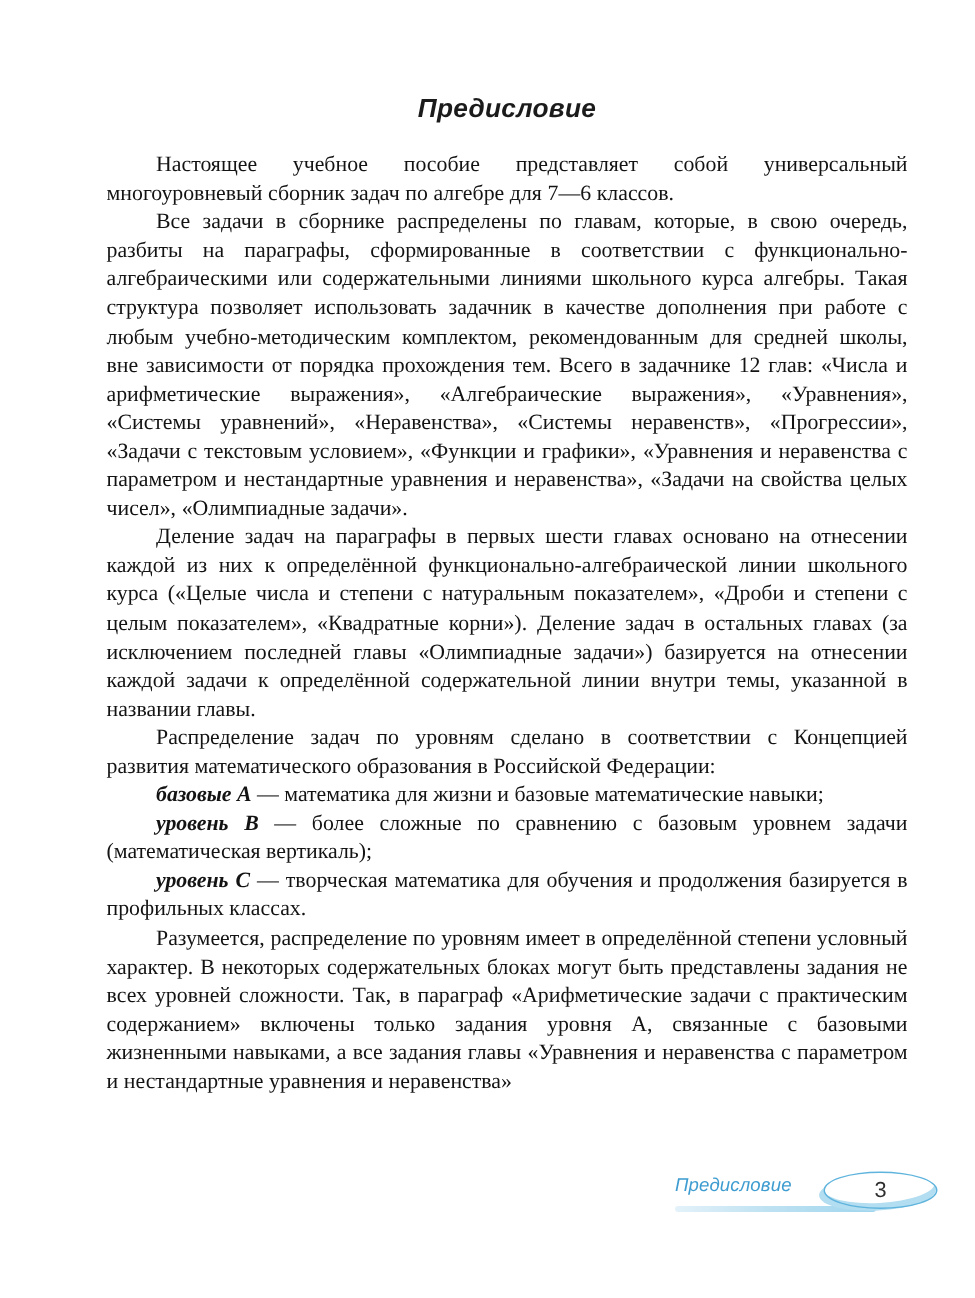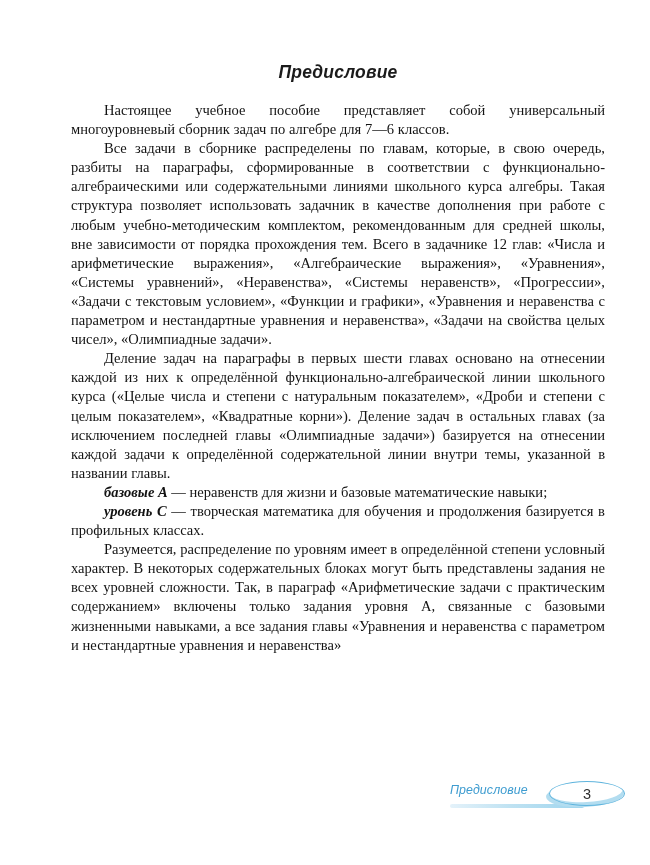--- a/index.html
+++ b/index.html
@@ -154,23 +154,25 @@
   <div class="page-title">Предисловие</div>
 
   <div class="text-column">
 
     <p class="para">Настоящее учебное пособие представляет собой универсальный многоуровневый сборник задач по алгебре для 7—6 классов.</p>
 
     <p class="para">Все задачи в сборнике распределены по главам, которые, в свою очередь, разбиты на параграфы, сформированные в соответствии с функционально-алгебраическими или содержательными линиями школьного курса алгебры. Такая структура позволяет использовать задачник в качестве дополнения при работе с любым учебно-методическим комплектом, рекомендованным для средней школы, вне зависимости от порядка прохождения тем. Всего в задачнике 12 глав: «Числа и арифметические выражения», «Алгебраические выражения», «Уравнения», «Системы уравнений», «Неравенства», «Системы неравенств», «Прогрессии», «Задачи с текстовым условием», «Функции и графики», «Уравнения и неравенства с параметром и нестандартные уравнения и неравенства», «Задачи на свойства целых чисел», «Олимпиадные задачи».</p>
 
     <p class="para">Деление задач на параграфы в первых шести главах основано на отнесении каждой из них к определённой функционально-алгебраической линии школьного курса («Целые числа и степени с натуральным показателем», «Дроби и степени с целым показателем», «Квадратные корни»). Деление задач в остальных главах (за исключением последней главы «Олимпиадные задачи») базируется на отнесении каждой задачи к определённой содержательной линии внутри темы, указанной в названии главы.</p>
 
+    <p class="para">Распределение задач по уровням сделано в соответствии с Концепцией развития математического образования в Российской Федерации:</p>
 
-    <p class="level-para"><span class="level-label">базовые A</span><span> — неравенств для жизни и базовые математические навыки;</span></p>
+    <p class="level-para"><span class="level-label">базовые A</span><span> — математика для жизни и базовые математические навыки;</span></p>
 
+    <p class="level-para"><span class="level-label">уровень B</span><span> — более сложные по сравнению с базовым уровнем задачи (математическая вертикаль);</span></p>
 
     <p class="level-para"><span class="level-label">уровень C</span><span> — творческая математика для обучения и продолжения базируется в профильных классах.</span></p>
 
     <p class="para">Разумеется, распределение по уровням имеет в определённой степени условный характер. В некоторых содержательных блоках могут быть представлены задания не всех уровней сложности. Так, в параграф «Арифметические задачи с практическим содержанием» включены только задания уровня A, связанные с базовыми жизненными навыками, а все задания главы «Уравнения и неравенства с параметром и нестандартные уравнения и неравенства»</p>
 
   </div>
 
   <div class="footer">
     <div class="footer-rule"></div>
     <div class="footer-swoosh"></div>

